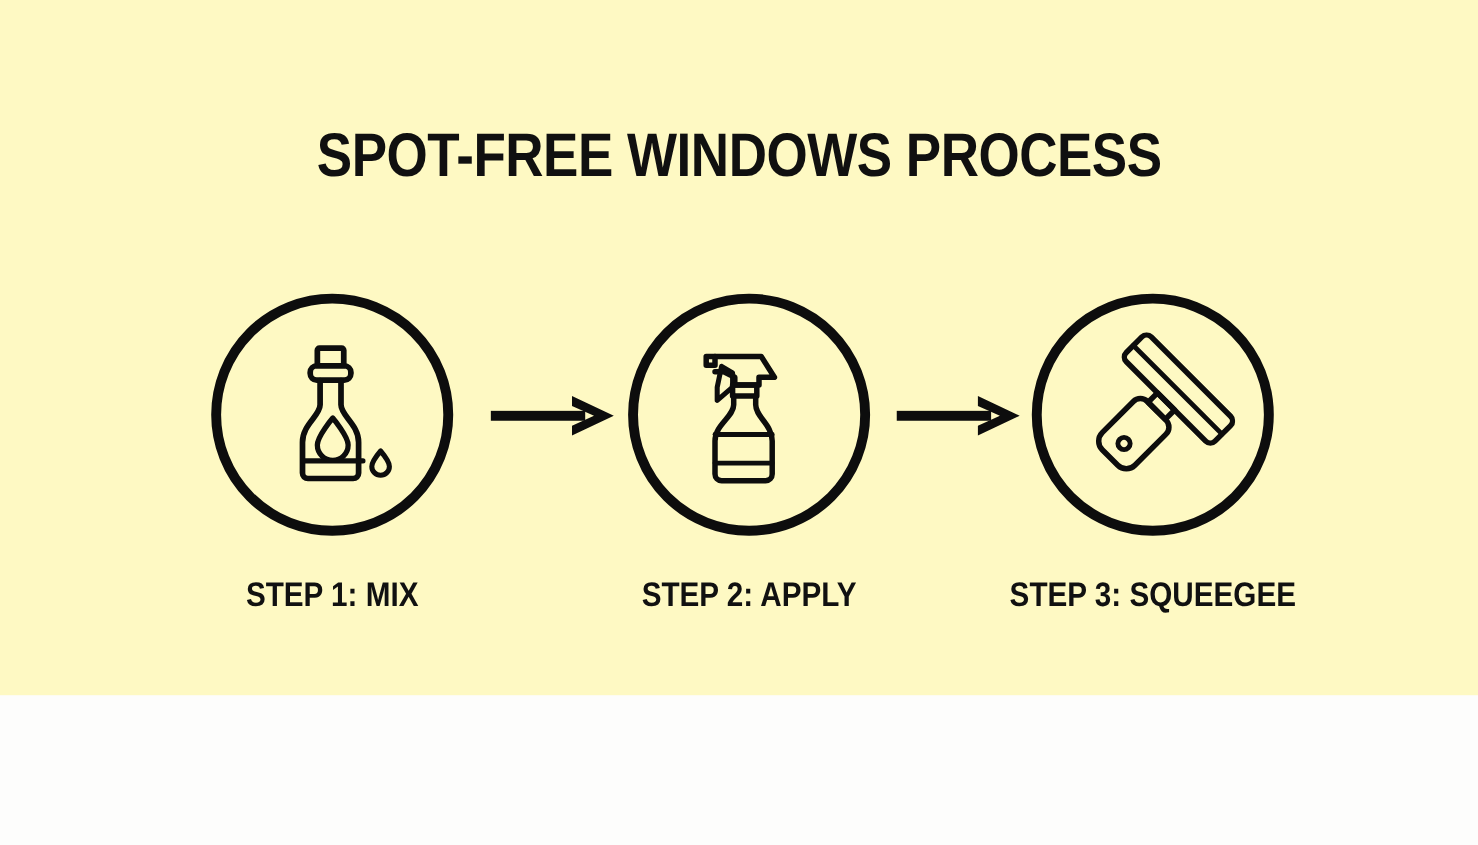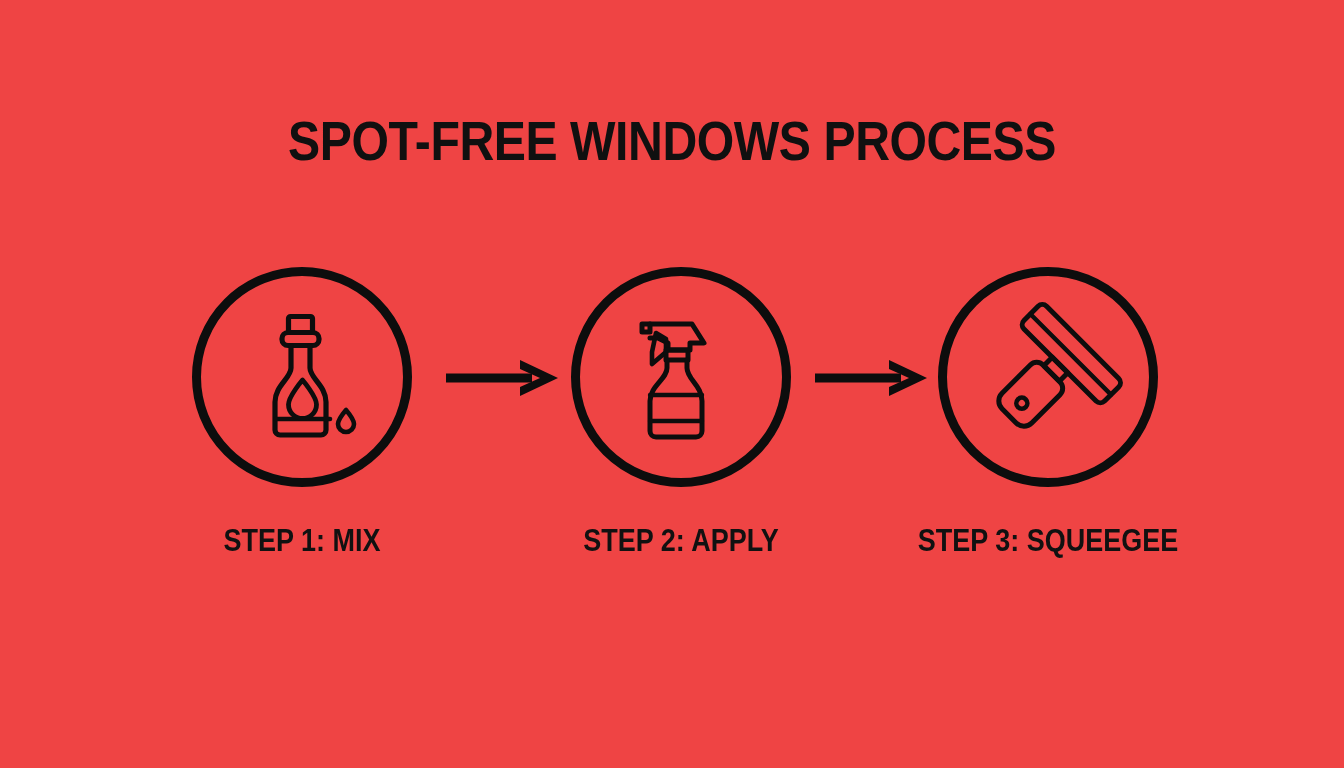--- a/index.html
+++ b/index.html
@@ -9,22 +9,22 @@
   body {
     width: 1344px;
     height: 768px;
     background: #fdfdfc;
     font-family: "Liberation Sans", sans-serif;
     overflow: hidden;
   }
   #canvas {
     position: relative;
     width: 1344px;
-    height: 768px;
-    background: #ef4444;
+    height: 632px;
+    background: #fef9c3;
   }
 
   
   #title {
     position: absolute;
     top: 112px;
     left: 0;
     width: 1344px;
     text-align: center;
     font-family: "Liberation Sans Narrow", "Liberation Sans", sans-serif;

